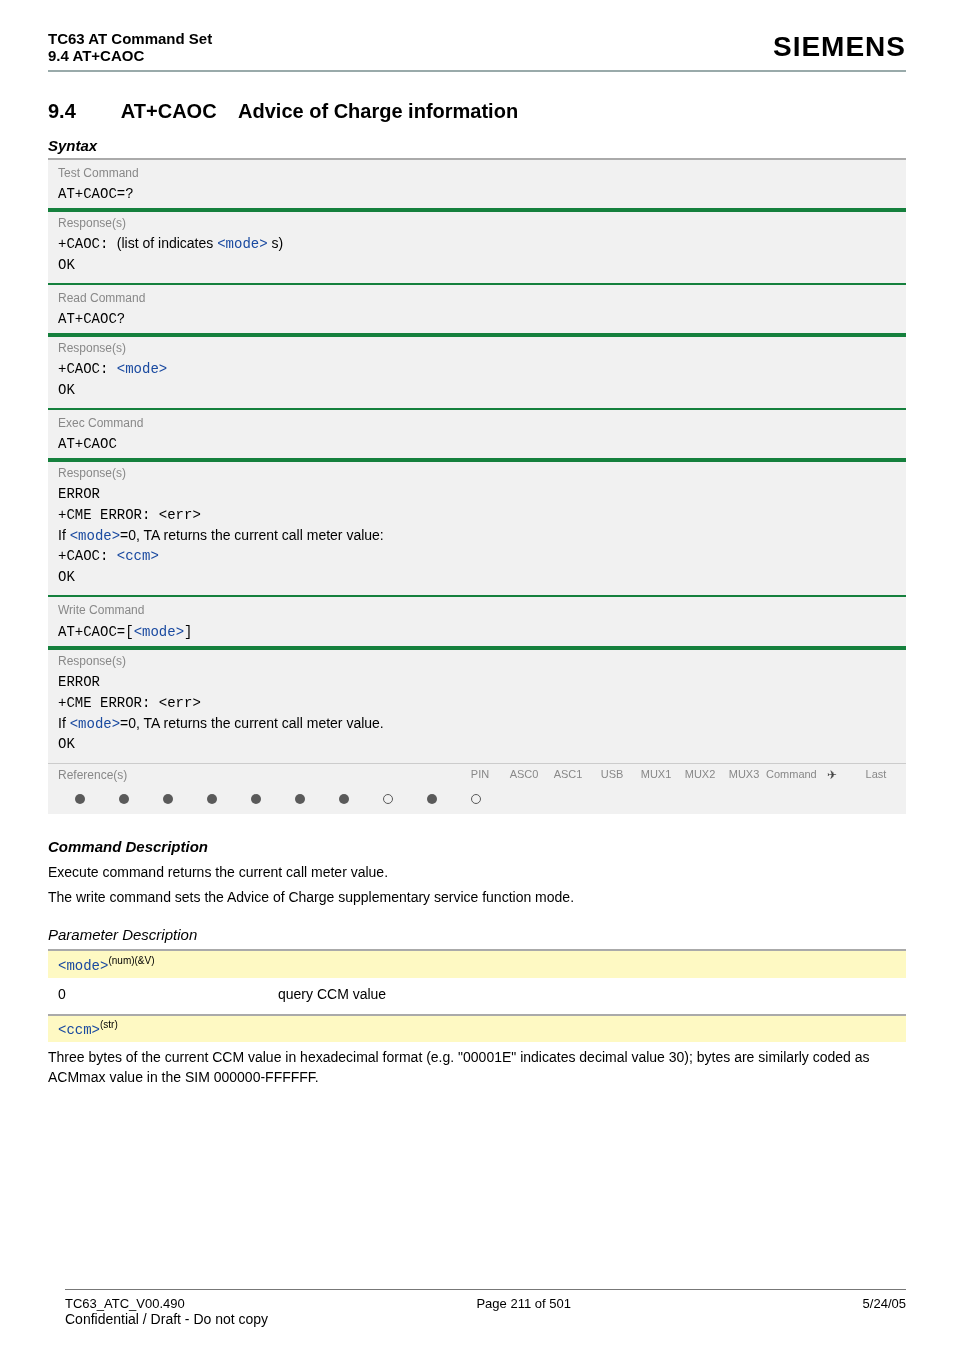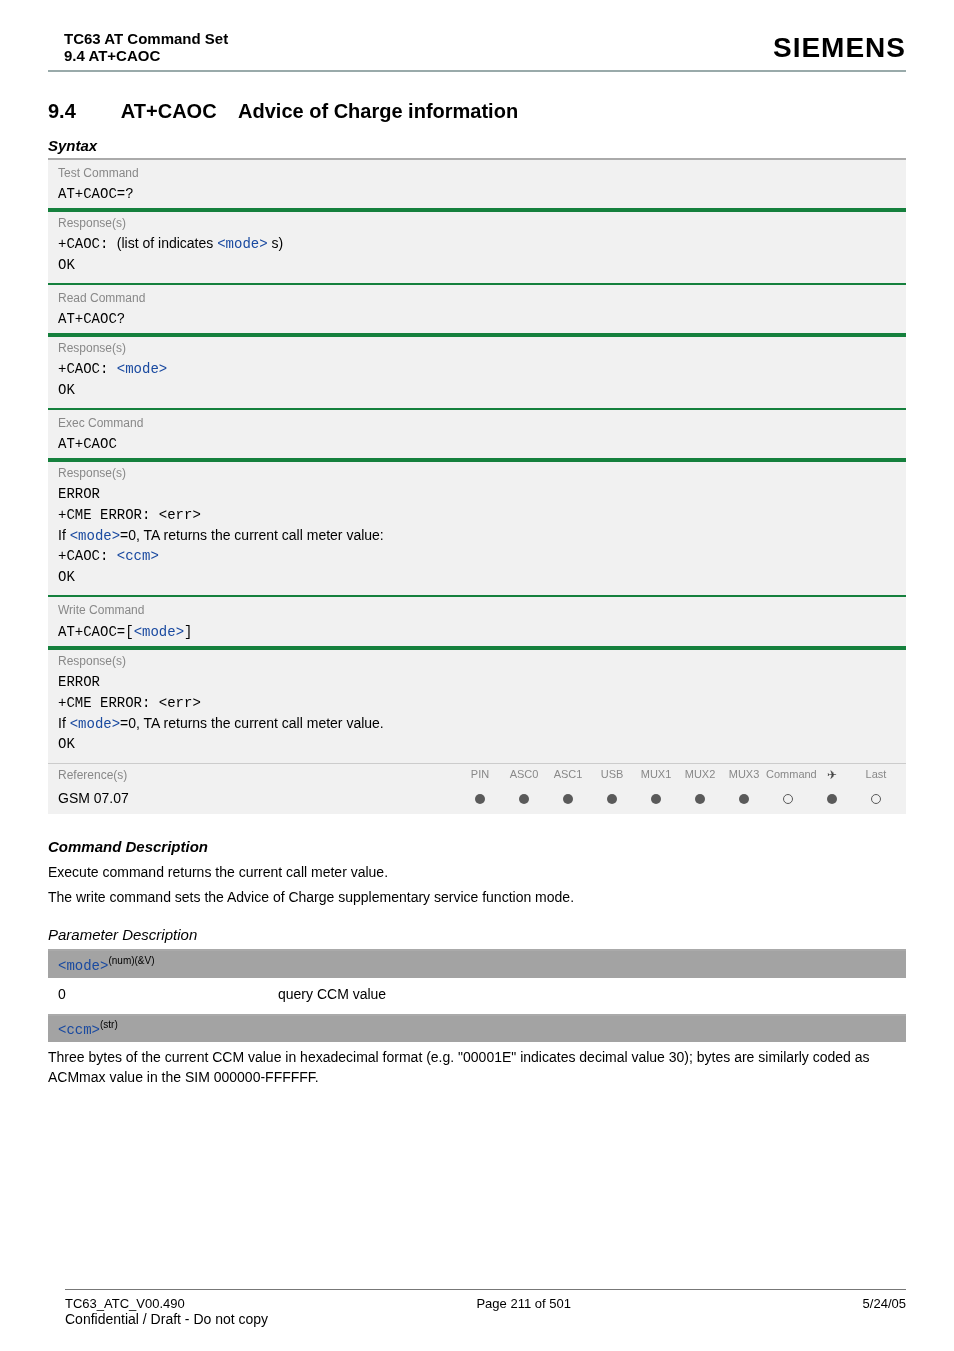--- a/index.html
+++ b/index.html
@@ -6,21 +6,21 @@
 body {
   font-family: Arial, Helvetica, sans-serif;
   font-size: 14px;
   color: #000;
   background: #fff;
   width: 954px;
   height: 1351px;
   position: relative;
   padding: 30px 48px 0 48px;
 }
-.header-row { display: flex; justify-content: space-between; align-items: flex-end; margin-bottom: 6px; margin-left: 16px; }
+.header-row { display: flex; justify-content: space-between; align-items: center; margin-bottom: 6px; }
 .header-left { display: flex; flex-direction: column; font-weight: bold; font-size: 15px; }
 .brand { font-weight: 800; font-size: 28px; letter-spacing: 1px; font-family: Arial, sans-serif; }
 .header-rule { border: none; border-top: 2px solid #9aa; margin-top: 6px; margin-bottom: 28px; }
 .section-title { font-weight: bold; font-size: 20px; margin-bottom: 14px; }
 .section-num { display: inline-block; width: 68px; }
 .syntax-label { font-weight: bold; font-style: italic; font-size: 15px; margin-bottom: 4px; }
 .box { background: #f1f1f1; border-top: 2px solid #aaa; }
 .box-header { font-size: 12px; color: #888; padding: 6px 10px 4px 10px; }
 .box-cmd { padding: 2px 10px 6px 10px; }
 .box-border { border-top: 4px solid #15803d; }
@@ -36,21 +36,21 @@
 .ref-data-label { flex: 0 0 400px; font-size: 14px; color: #000; }
 .ref-dots { display: flex; }
 .ref-dot { width: 44px; text-align: center; }
 .dot-filled, .dot-empty { display: inline-block; width: 10px; height: 10px; border-radius: 50%; vertical-align: middle; }
 .dot-filled { background: #5a5a5a; }
 .dot-empty { border: 1.2px solid #5a5a5a; background: transparent; }
 .plane { font-size: 12px; color: #444; }
 .cmd-desc-label { font-weight: bold; font-style: italic; font-size: 15px; margin-top: 24px; margin-bottom: 8px; }
 .body-text { font-size: 14px; line-height: 1.4; margin-bottom: 6px; }
 .param-label { font-weight: normal; font-style: italic; font-size: 15px; margin-top: 18px; margin-bottom: 6px; }
-.param-box { background: #a3a3a3; border-top: 2px solid #aaa; padding: 4px 10px; margin-top: 4px; }
+.param-box { background: #fef9c3; border-top: 2px solid #aaa; padding: 4px 10px; margin-top: 4px; }
 .param-name .sup { font-size: 10px; color: #333; vertical-align: super; }
 .param-desc-row { display: flex; padding: 8px 10px; }
 .param-desc-key { flex: 0 0 220px; }
 .footer { position: absolute; bottom: 24px; left: 65px; right: 48px; }
 .footer-rule { border: none; border-top: 1px solid #777; margin-bottom: 6px; }
 .footer-row { display: flex; justify-content: space-between; font-size: 13px; }
 </style>
 </head>
 <body>
 
@@ -126,21 +126,20 @@
       <div class="ref-col">USB</div>
       <div class="ref-col">MUX1</div>
       <div class="ref-col">MUX2</div>
       <div class="ref-col">MUX3</div>
       <div class="ref-col">Command</div>
       <div class="ref-col plane">✈</div>
       <div class="ref-col">Last</div>
     </div>
   </div>
   <div class="ref-data-row">
-    <div class="ref-data-label">GSM 07.07</div>
     <div class="ref-dots" id="ref-dots">
         <div class="ref-dot"><span class="dot-filled"></span></div>
         <div class="ref-dot"><span class="dot-filled"></span></div>
         <div class="ref-dot"><span class="dot-filled"></span></div>
         <div class="ref-dot"><span class="dot-filled"></span></div>
         <div class="ref-dot"><span class="dot-filled"></span></div>
         <div class="ref-dot"><span class="dot-filled"></span></div>
         <div class="ref-dot"><span class="dot-filled"></span></div>
         <div class="ref-dot"><span class="dot-empty"></span></div>
         <div class="ref-dot"><span class="dot-filled"></span></div>

